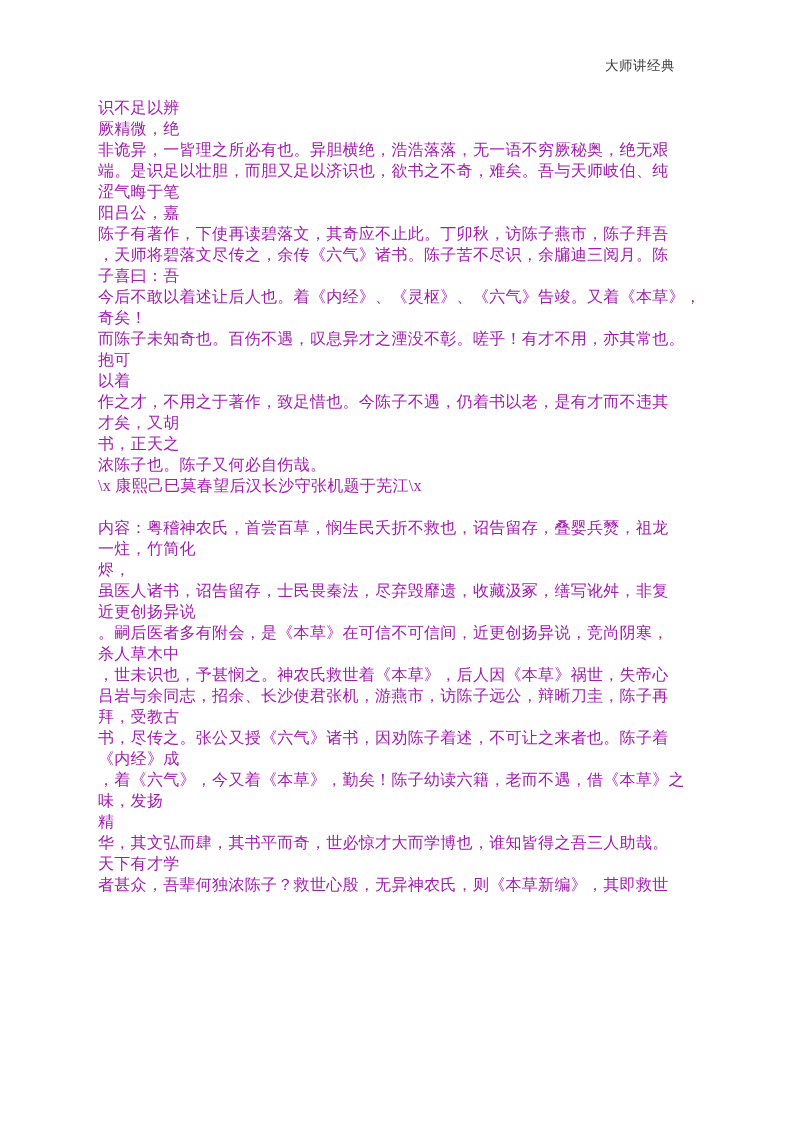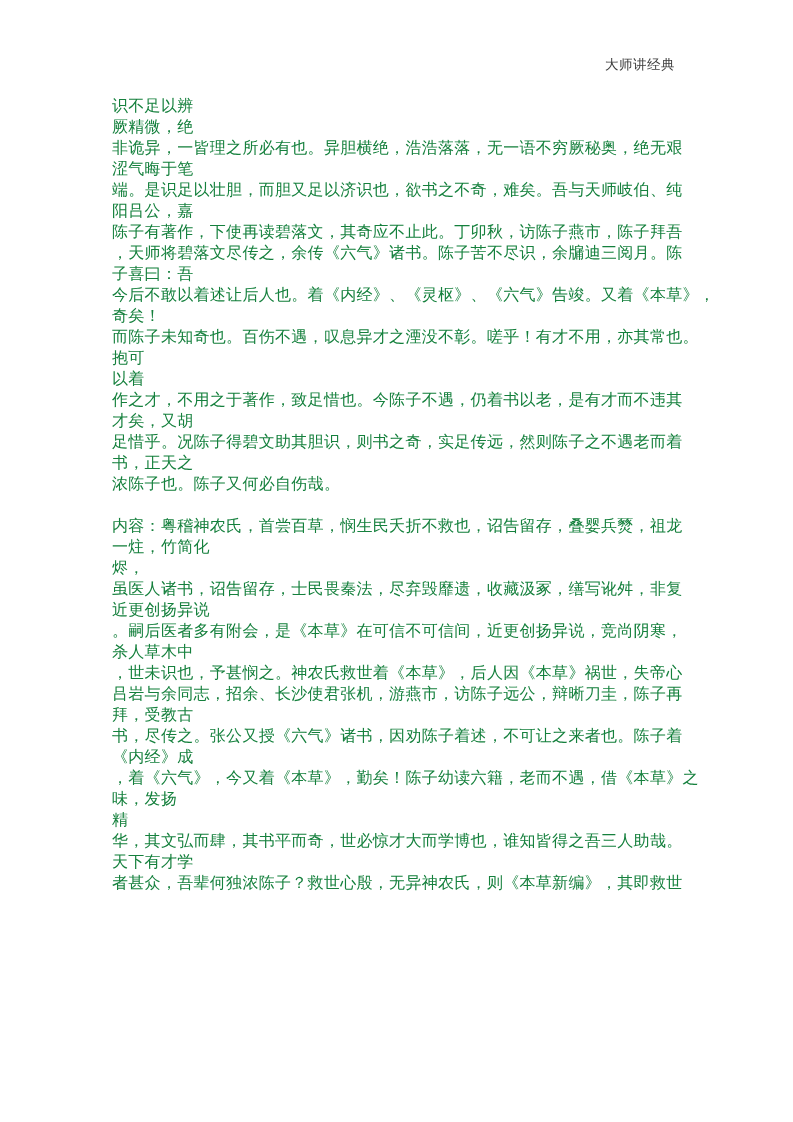--- a/index.html
+++ b/index.html
@@ -6,71 +6,71 @@
     margin: 0;
     padding: 0;
     background: #ffffff;
   }
   .page {
     position: relative;
     width: 793px;
     height: 1122px;
     background: #ffffff;
     overflow: hidden;
-    font-family: Liberation Mono, monospace;
+    font-family: Liberation Serif, serif;
   }
   .header-title {
     position: absolute;
     top: 58px;
     right: 118px;
     font-size: 13.5px;
     line-height: 15px;
     color: #3d3d3d;
     letter-spacing: 0.5px;
   }
   .doc-body {
     position: absolute;
     top: 97px;
-    left: 112px;
+    left: 98px;
     width: 578px;
-    color: #15803d;
+    color: #a21caf;
   }
   .doc-body .line {
     height: 21px;
     line-height: 21px;
     font-size: 16px;
     letter-spacing: 0.3px;
     white-space: nowrap;
   }
 </style>
 </head>
 <body>
 
 <div class="page">
   <div class="header-title">大师讲经典</div>
   <div class="doc-body">
       <div class="line">识不足以辨</div>
       <div class="line">厥精微，绝</div>
       <div class="line">非诡异，一皆理之所必有也。异胆横绝，浩浩落落，无一语不穷厥秘奥，绝无艰</div>
+      <div class="line">端。是识足以壮胆，而胆又足以济识也，欲书之不奇，难矣。吾与天师岐伯、纯</div>
       <div class="line">涩气晦于笔</div>
-      <div class="line">端。是识足以壮胆，而胆又足以济识也，欲书之不奇，难矣。吾与天师岐伯、纯</div>
       <div class="line">阳吕公，嘉</div>
       <div class="line">陈子有著作，下使再读碧落文，其奇应不止此。丁卯秋，访陈子燕市，陈子拜吾</div>
       <div class="line">，天师将碧落文尽传之，余传《六气》诸书。陈子苦不尽识，余牖迪三阅月。陈</div>
       <div class="line">子喜曰：吾</div>
       <div class="line">今后不敢以着述让后人也。着《内经》、《灵枢》、《六气》告竣。又着《本草》，</div>
       <div class="line">奇矣！</div>
       <div class="line">而陈子未知奇也。百伤不遇，叹息异才之湮没不彰。嗟乎！有才不用，亦其常也。</div>
       <div class="line">抱可</div>
       <div class="line">以着</div>
       <div class="line">作之才，不用之于著作，致足惜也。今陈子不遇，仍着书以老，是有才而不违其</div>
       <div class="line">才矣，又胡</div>
-      <div class="line">足惜乎。况陈子得碧文助其胆识，则书之奇，实足传远，然则陈子之不遇老而着</div>
       <div class="line">书，正天之</div>
       <div class="line">浓陈子也。陈子又何必自伤哉。</div>
+      <div class="line">\x 康熙己巳莫春望后汉长沙守张机题于芜江\x</div>
       <div class="line"></div>
       <div class="line">内容：粤稽神农氏，首尝百草，悯生民夭折不救也，诏告留存，叠婴兵燹，祖龙</div>
       <div class="line">一炷，竹简化</div>
       <div class="line">烬，</div>
       <div class="line">虽医人诸书，诏告留存，士民畏秦法，尽弃毁靡遗，收藏汲冢，缮写讹舛，非复</div>
       <div class="line">近更创扬异说</div>
       <div class="line">。嗣后医者多有附会，是《本草》在可信不可信间，近更创扬异说，竞尚阴寒，</div>
       <div class="line">杀人草木中</div>
       <div class="line">，世未识也，予甚悯之。神农氏救世着《本草》，后人因《本草》祸世，失帝心</div>
       <div class="line">吕岩与余同志，招余、长沙使君张机，游燕市，访陈子远公，辩晰刀圭，陈子再</div>

